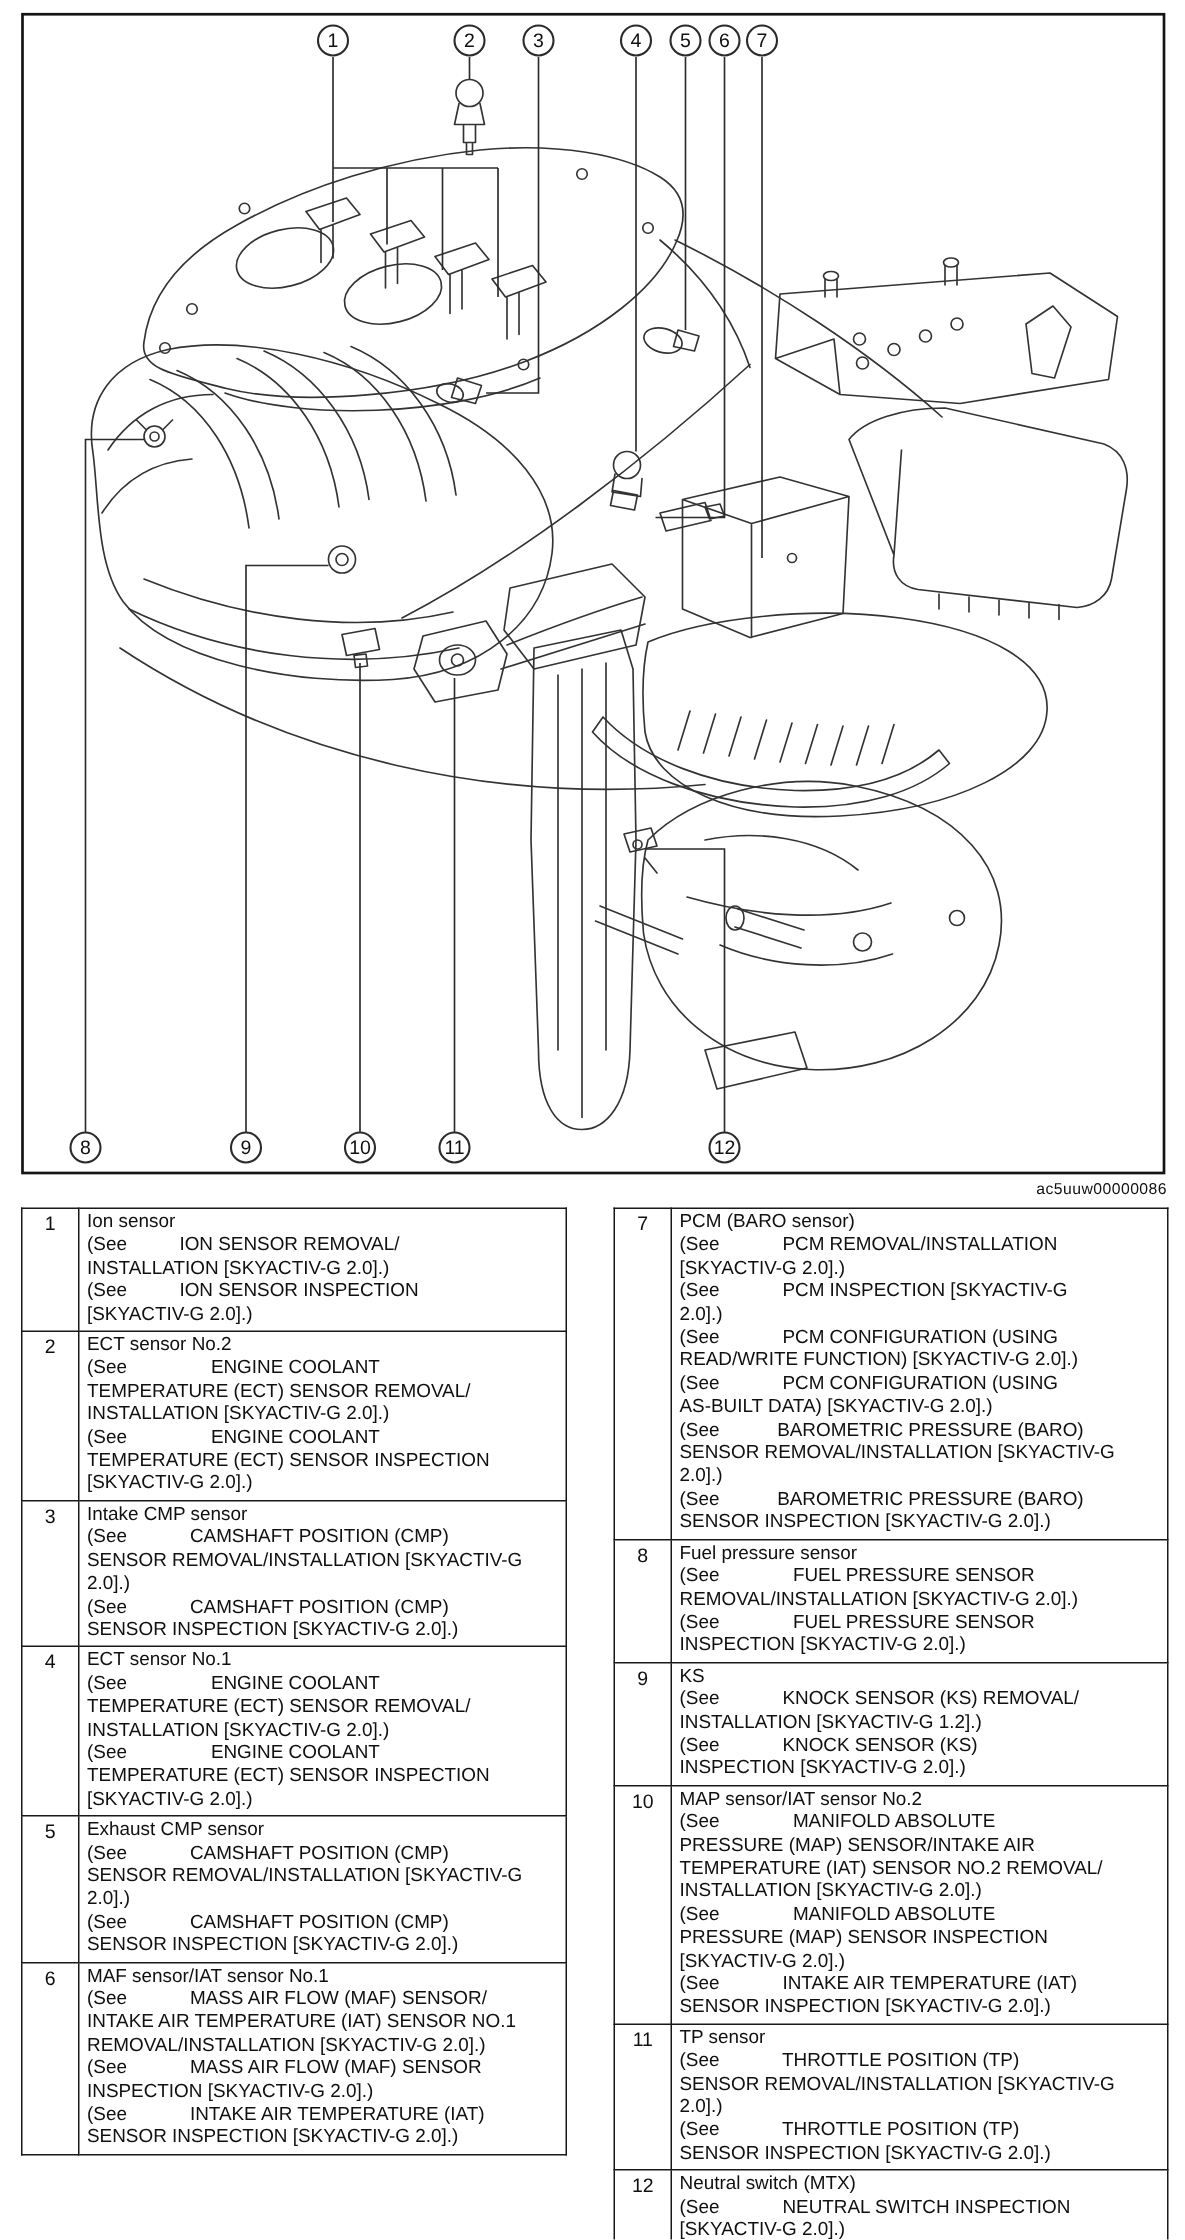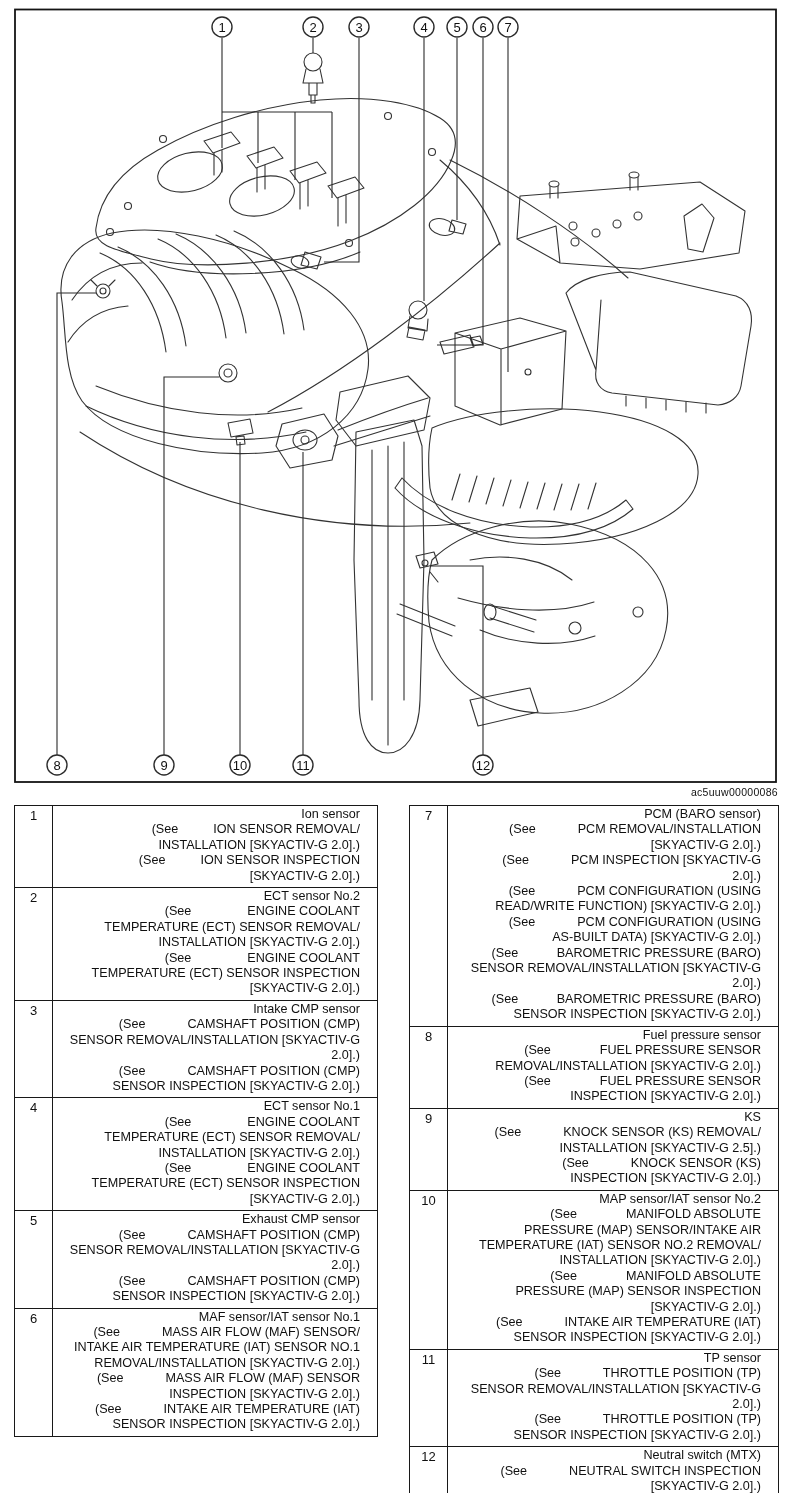--- a/index.html
+++ b/index.html
@@ -7,21 +7,21 @@
   .diagram-wrap{position:relative;width:790px;height:800px;}
   svg{display:block;}
   svg text.callout-num{font:13px "Liberation Sans",sans-serif;fill:#101010;text-anchor:middle;}
   svg text.figcode{font:10.5px "Liberation Sans",sans-serif;fill:#101010;text-anchor:end;letter-spacing:.3px;}
   .tables{display:flex;align-items:flex-start;margin:5px 10px 0 14px;gap:31px;}
   table{border-collapse:collapse;table-layout:fixed;}
   .t-left{width:364px;}
   .t-right{width:370px;}
   td{border:1.4px solid #181818;vertical-align:top;}
   td.num{width:37px;text-align:center;font-size:13px;padding:2px 0 0 0;}
-  td.desc{font-size:12.6px;line-height:15.4px;padding:1px 17px 3px 5px;white-space:pre-wrap;word-break:normal;text-align:right;}
+  td.desc{font-size:12.6px;line-height:15.4px;padding:1px 17px 3px 5px;white-space:pre-wrap;word-break:normal;}
 </style>
 </head>
 <body>
 
 <div class="diagram-wrap">
 <svg width="790" height="800" viewBox="0 0 790 800">
   <rect x="15" y="9.5" width="761" height="772.5" fill="none" stroke="#141414" stroke-width="1.8"></rect>
 
   <g stroke="#333" fill="none" stroke-width="1.1" stroke-linecap="round" stroke-linejoin="round">
 
@@ -274,21 +274,21 @@
         <td class="desc">Fuel pressure sensor
 (See              FUEL PRESSURE SENSOR
 REMOVAL/INSTALLATION [SKYACTIV-G 2.0].)
 (See              FUEL PRESSURE SENSOR
 INSPECTION [SKYACTIV-G 2.0].)</td>
       </tr>
       <tr>
         <td class="num">9</td>
         <td class="desc">KS
 (See            KNOCK SENSOR (KS) REMOVAL/
-INSTALLATION [SKYACTIV-G 2.5].)
+INSTALLATION [SKYACTIV-G 1.2].)
 (See            KNOCK SENSOR (KS)
 INSPECTION [SKYACTIV-G 2.0].)</td>
       </tr>
       <tr>
         <td class="num">10</td>
         <td class="desc">MAP sensor/IAT sensor No.2
 (See              MANIFOLD ABSOLUTE
 PRESSURE (MAP) SENSOR/INTAKE AIR
 TEMPERATURE (IAT) SENSOR NO.2 REMOVAL/
 INSTALLATION [SKYACTIV-G 2.0].)

